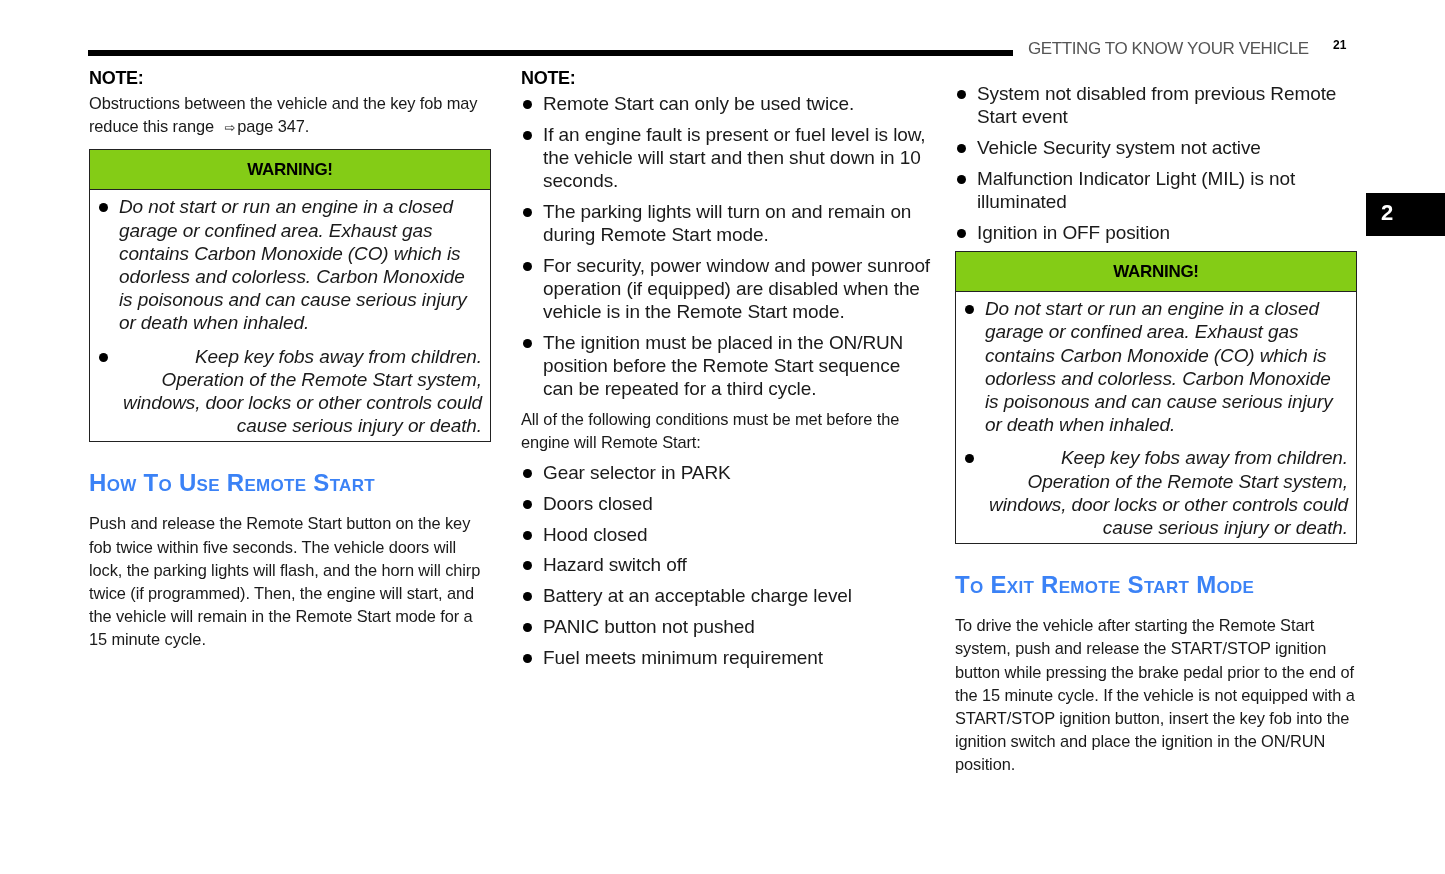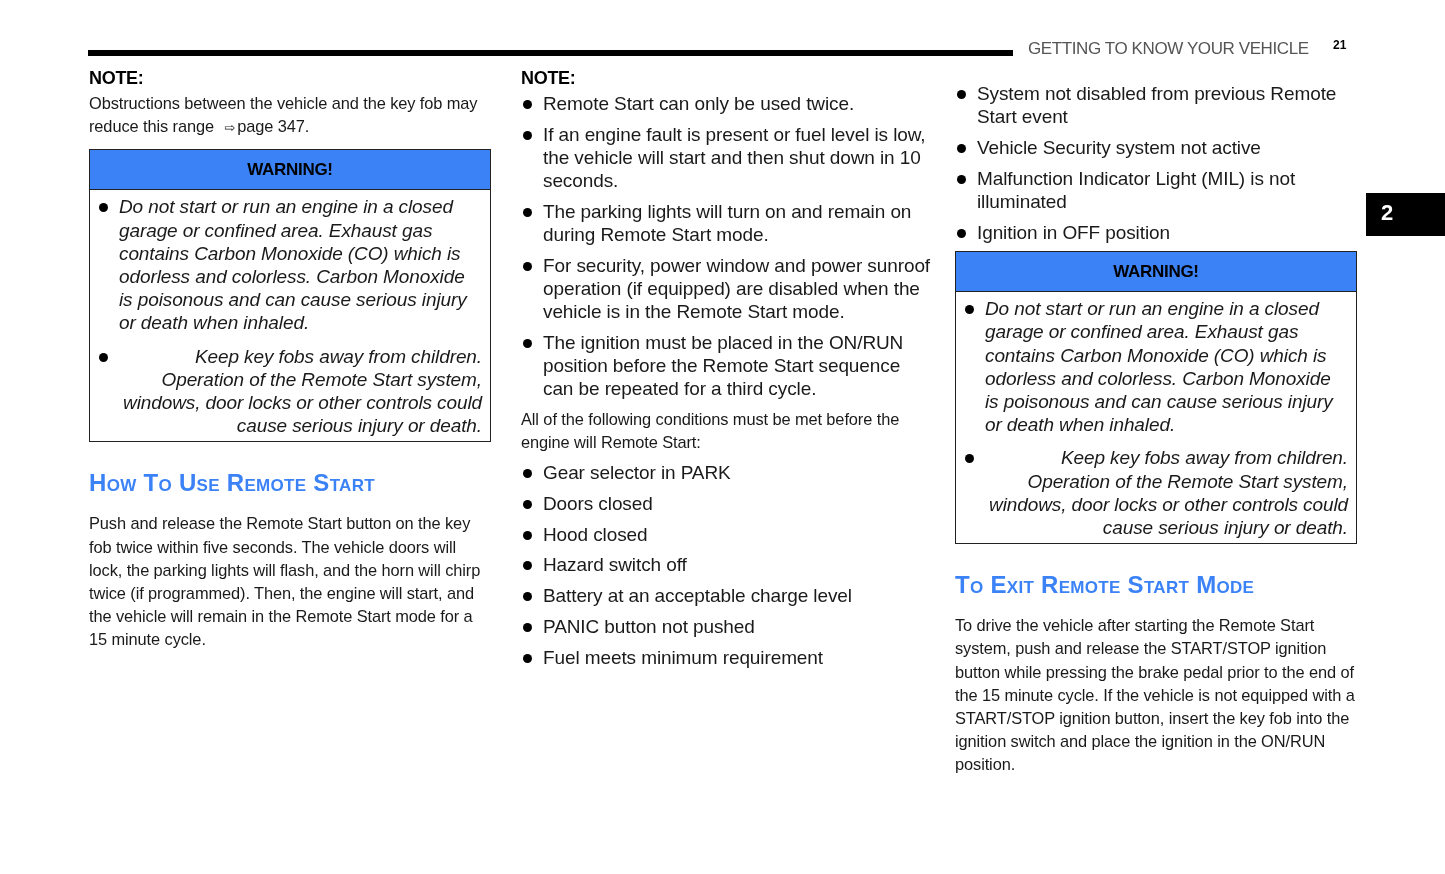--- a/index.html
+++ b/index.html
@@ -31,21 +31,21 @@
   .arrow { display: inline-block; font-size: 13px; margin: 0 2px 0 6px; }
 
   ul.bul { list-style: none; margin: 0; padding: 0; }
   ul.bul li { position: relative; padding-left: 22px; font-size: 19px; line-height: 23.2px; margin-bottom: 7.5px; letter-spacing: -0.1px; }
   ul.bul li .dot {
     position: absolute; left: 2px; top: 8px; width: 9px; height: 9px; border-radius: 50%; background: #000;
   }
 
   .warn-box { border: 1.5px solid #222; margin: 10px 0 0 0; }
   .warn-head {
-    background: #3b82f6; border-bottom: 1.5px solid #222; text-align: center;
+    background: #84cc16; border-bottom: 1.5px solid #222; text-align: center;
     font-weight: bold; font-size: 17px; height: 39px; line-height: 40px; color: #000; letter-spacing: -0.3px;
   }
   .warn-body { padding: 5px 8px 4px 7px; font-style: italic; }
   .warn-body ul.bul li { padding-left: 22px; margin-bottom: 10px; }
   .warn-body ul.bul li:last-child { margin-bottom: 0; text-align: right; }
 
   .section-title {
     font-weight: bold; font-size: 24px; color: #3b82f6; margin: 26px 0 14px 0; letter-spacing: 0.3px;
     font-variant: small-caps; line-height: 30px;
   }

